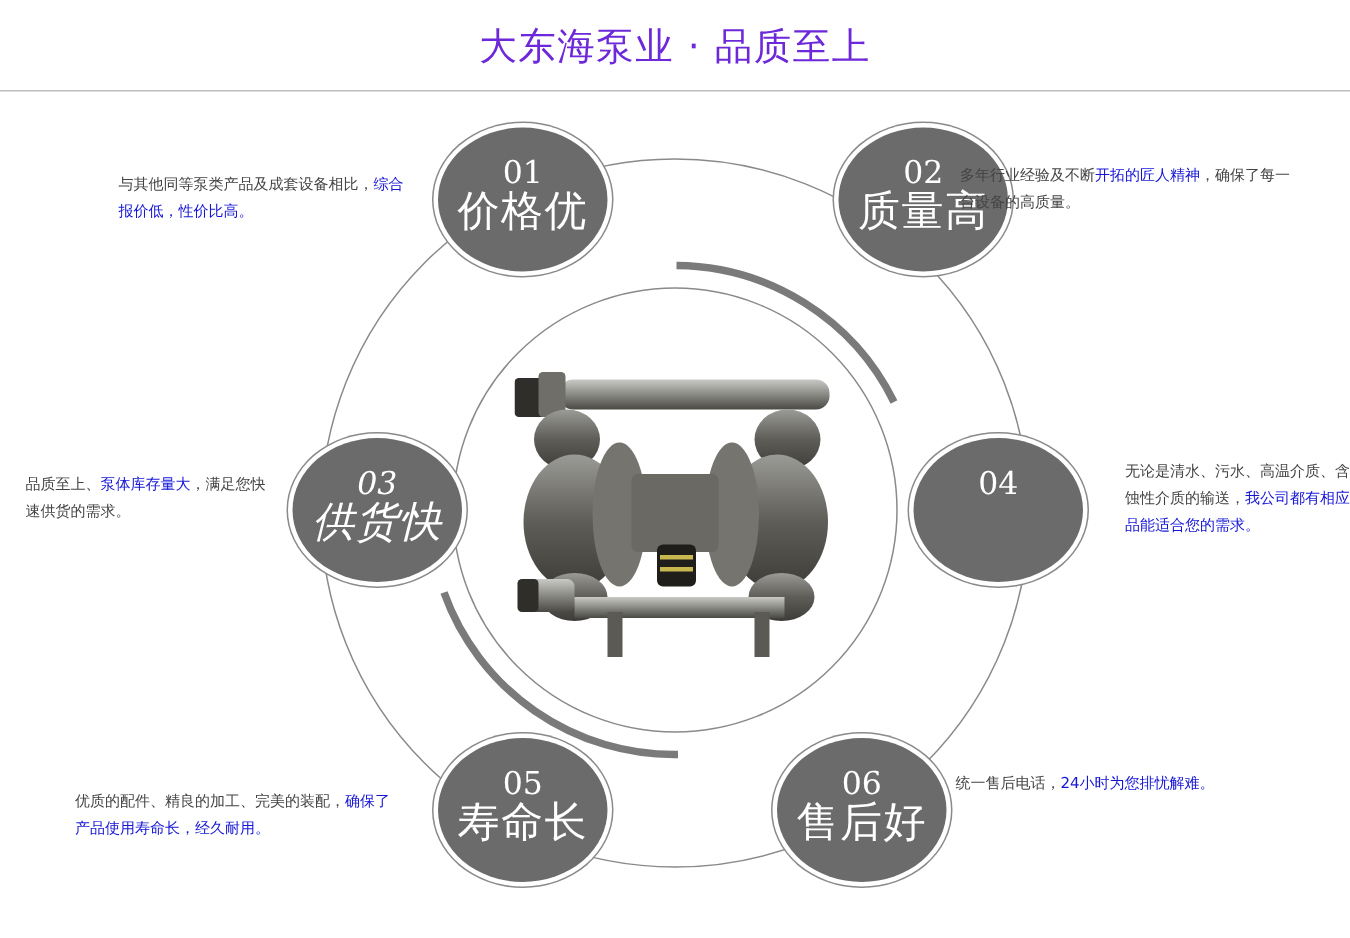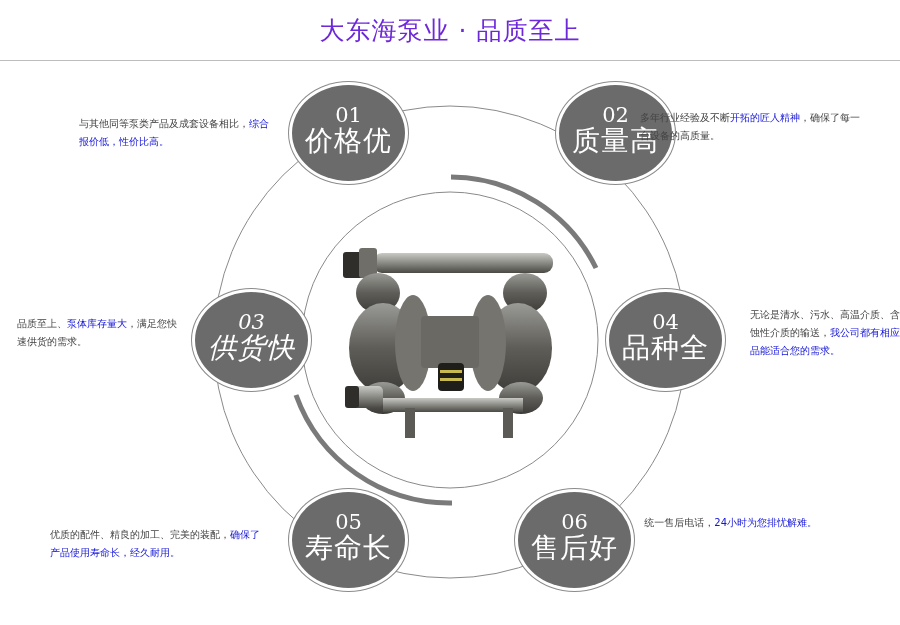--- a/index.html
+++ b/index.html
@@ -69,21 +69,20 @@
 <div class="badge" style="left:517px;top:85px;margin-left:42px;">
   <span class="num">02</span>
   <span class="lbl">质量高</span>
 </div>
 <div class="badge" style="left:195px;top:292px;font-style:italic;">
   <span class="num">03</span>
   <span class="lbl">供货快</span>
 </div>
 <div class="badge" style="left:609px;top:292px;">
   <span class="num">04</span>
-  <span class="lbl">品种全</span>
 </div>
 <div class="badge" style="left:292px;top:492px;">
   <span class="num">05</span>
   <span class="lbl">寿命长</span>
 </div>
 <div class="badge" style="left:518px;top:492px;">
   <span class="num">06</span>
   <span class="lbl">售后好</span>
 </div>
 
@@ -95,15 +94,15 @@
 </div>
 <div class="desc" style="left:17px;top:315px;width:160px;">
   <span>品质至上、</span><span class="hl">泵体库存量大</span><span>，满足您快速供货的需求。</span>
 </div>
 <div class="desc" style="left:750px;top:306px;width:160px;">
   <span>无论是清水、污水、高温介质、含腐蚀性介质的输送，</span><span class="hl">我公司都有相应产品能适合您的需求。</span><span></span>
 </div>
 <div class="desc" style="left:50px;top:526px;width:215px;">
   <span>优质的配件、精良的加工、完美的装配，</span><span class="hl">确保了产品使用寿命长，经久耐用。</span><span></span>
 </div>
-<div class="desc" style="left:637px;top:514px;width:180px;text-align:right;">
+<div class="desc" style="left:637px;top:514px;width:180px;">
   <span>统一售后电话，</span><span class="hl">24小时为您排忧解难。</span><span></span>
 </div>
 
 </body></html>

